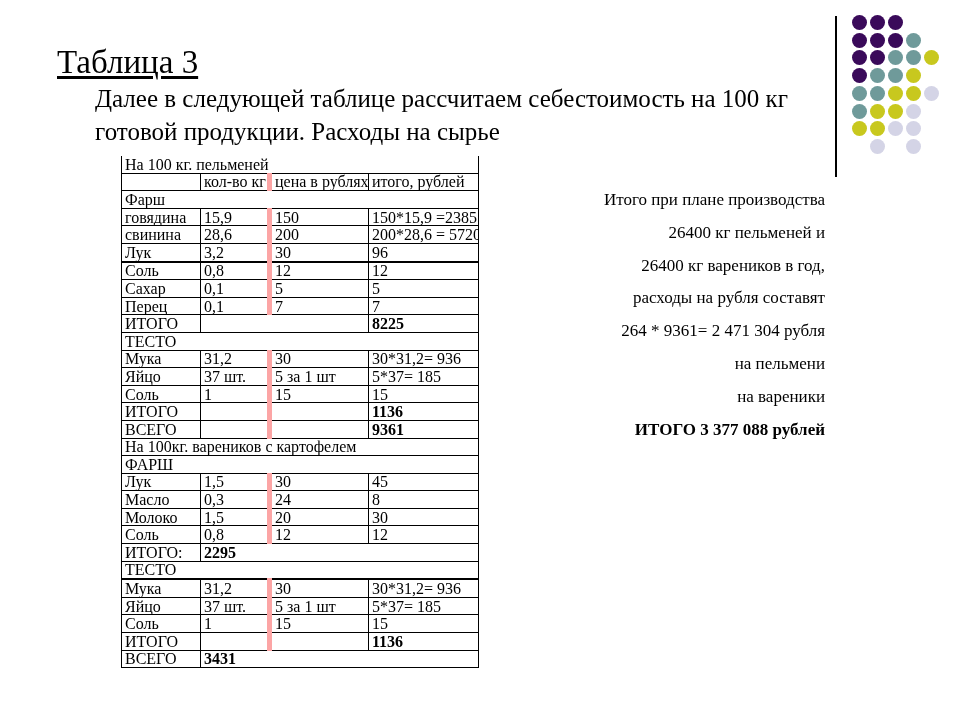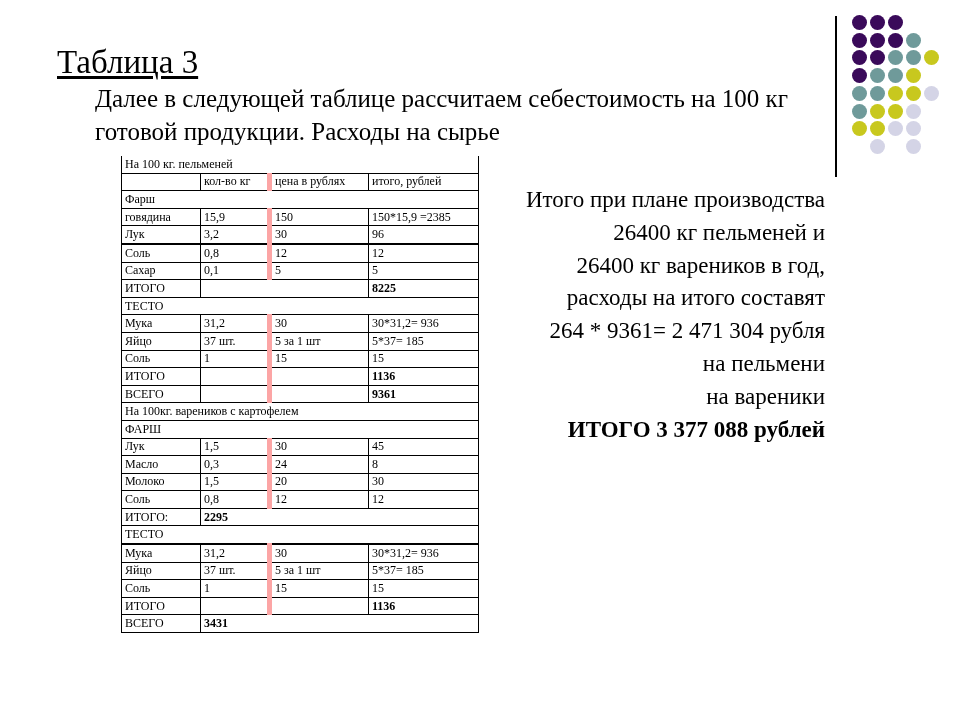--- a/index.html
+++ b/index.html
@@ -3,27 +3,27 @@
 <meta charset="utf-8">
 <style>
   html, body { margin:0; padding:0; }
   body { width:960px; height:720px; background:#ffffff; position:relative; overflow:hidden;
          font-family:"Liberation Serif", serif; color:#000; }
   .title { position:absolute; left:57px; top:44px; font-size:33px; text-decoration:underline; text-underline-offset:3px; }
   .intro { position:absolute; left:95px; top:82px; font-size:25px; line-height:33px; }
   .vline { position:absolute; left:835px; top:16px; width:2px; height:161px; background:#000; }
   .dot { position:absolute; width:15px; height:15px; border-radius:50%; }
   .tbl { position:absolute; left:121px; top:156px; width:357px; border-collapse:collapse;
-         font-family:"Liberation Serif", serif; font-size:12px; table-layout:fixed; }
+         font-family:"Liberation Serif", serif; font-size:16px; table-layout:fixed; }
   .tbl td { border:1px solid #000; height:16.6px; padding:0 3px; white-space:nowrap; overflow:hidden; line-height:15px; }
   .tbl tr:first-child td { border-top:none; }
   .tbl td.c2 { border-left:5px solid #fca5a5; }
   .tbl td.b { font-weight:bold;margin-top:26px; }
   .tbl tr.thick td { border-top:2px solid #000; }
-  .summary { position:absolute; left:505px; top:184px; width:320px; text-align:right; font-size:23px; line-height:32.8px; }
+  .summary { position:absolute; left:505px; top:184px; width:320px; text-align:right; font-size:17px; line-height:32.8px; }
   .summary .ln { display:block; }
   .summary .bold { font-weight:bold; }
 </style>
 </head>
 <body>
 
 <div>
   <div class="title">Таблица 3</div>
   <div class="intro">
     <div>Далее в следующей таблице рассчитаем себестоимость на 100 кг</div>
@@ -85,38 +85,50 @@
         <tr>
           <td colspan="4">Фарш</td>
         </tr>
         <tr>
           <td>говядина</td>
           <td>15,9</td>
           <td class="c2">150</td>
           <td>150*15,9 =2385</td>
         </tr>
         <tr>
+          <td>свинина</td>
+          <td>28,6</td>
+          <td class="c2">200</td>
+          <td>200*28,6 = 5720</td>
+        </tr>
+        <tr>
           <td>Лук</td>
           <td>3,2</td>
           <td class="c2">30</td>
           <td>96</td>
         </tr>
         <tr class="thick">
           <td>Соль</td>
           <td>0,8</td>
           <td class="c2">12</td>
           <td>12</td>
         </tr>
         <tr>
           <td>Сахар</td>
           <td>0,1</td>
           <td class="c2">5</td>
           <td>5</td>
         </tr>
         <tr>
+          <td>Перец</td>
+          <td>0,1</td>
+          <td class="c2">7</td>
+          <td>7</td>
+        </tr>
+        <tr>
           <td>ИТОГО</td>
           <td colspan="2"></td>
           <td class="b">8225</td>
         </tr>
         <tr>
           <td colspan="4">ТЕСТО</td>
         </tr>
         <tr>
           <td>Мука</td>
           <td>31,2</td>
@@ -212,19 +224,19 @@
           <td>ВСЕГО</td>
           <td class="b" colspan="3">3431</td>
         </tr>
       </tbody>
   </table>
 
   <div class="summary">
     <span class="ln">Итого при плане производства</span>
     <span class="ln">26400 кг пельменей и</span>
     <span class="ln">26400 кг вареников в год,</span>
-    <span class="ln">расходы на итого составят</span>
+    <span class="ln">расходы на рубля составят</span>
     <span class="ln">264 * 9361= 2 471 304 рубля</span>
     <span class="ln">на пельмени</span>
     <span class="ln">на вареники</span>
     <span class="ln bold">ИТОГО 3 377 088 рублей</span>
   </div>
 </div>
 
 </body></html>

